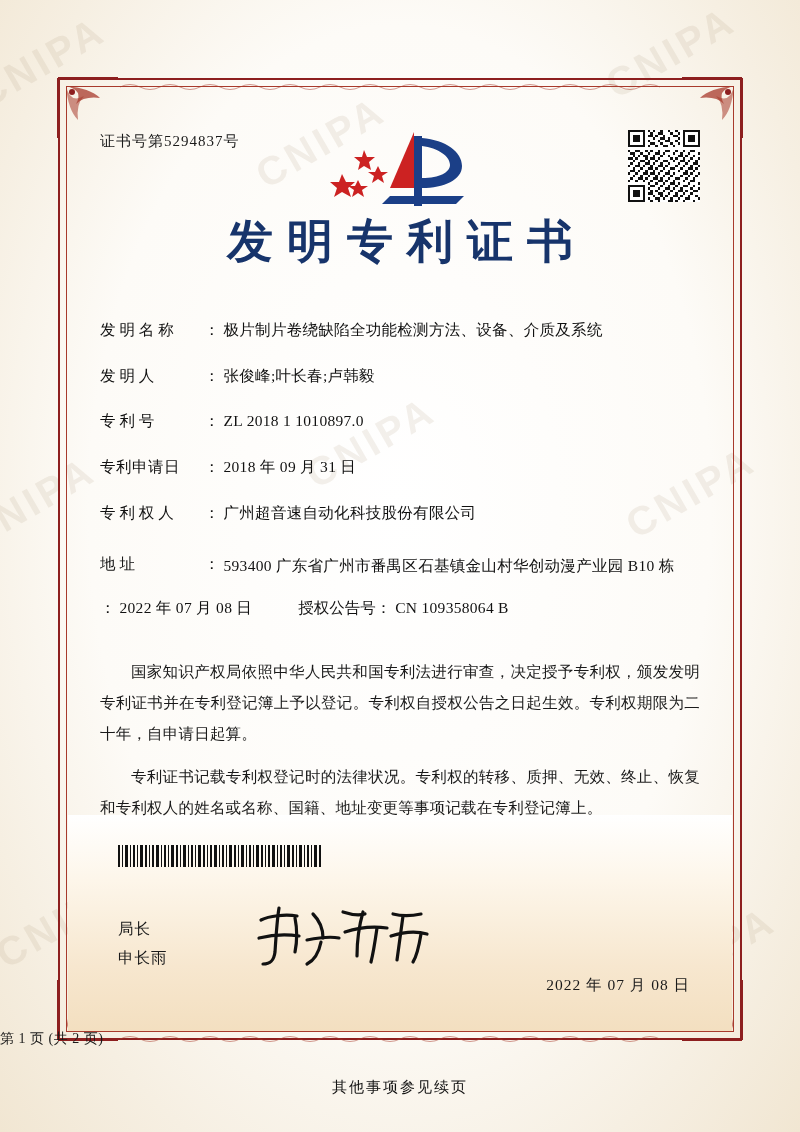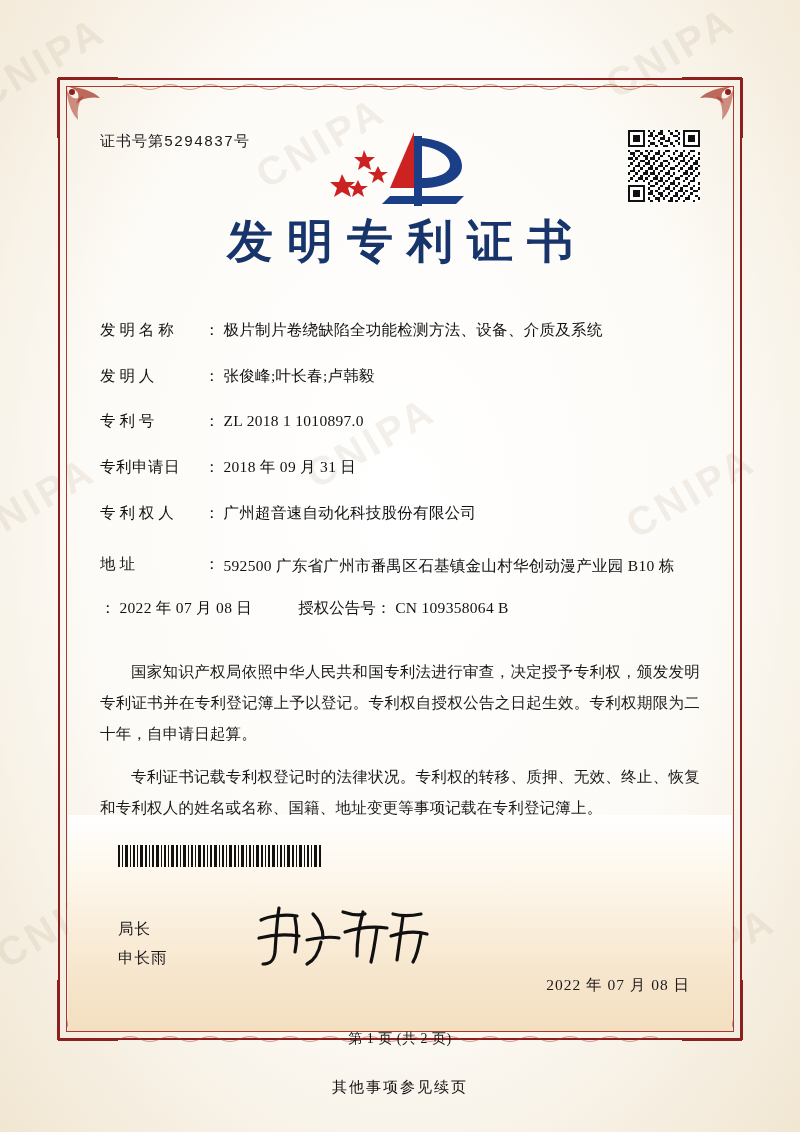--- a/index.html
+++ b/index.html
@@ -74,21 +74,20 @@
   .content {
     position: absolute;
     left: 100px; top: 120px; right: 100px;
   }
 
   .cert-no {
     font-size: 15px;
     letter-spacing: 1px;
     color: #1a1a1a;
     margin-top: 12px;
-    font-family: Liberation Mono, monospace;
   }
 
   .qr {
     position: absolute;
     right: 0px; top: 10px;
     width: 72px; height: 72px;
   }
 
   .emblem {
     position: absolute;
@@ -192,21 +191,20 @@
     right: 110px;
     top: 975px;
     font-size: 15.5px;
     letter-spacing: 1px;
   }
 
   .page-num {
     position: absolute;
     left: 0; right: 0;
     top: 1030px;
-    text-align: center;
     font-size: 14px;
     letter-spacing: .5px;
   }
 
   .footnote {
     position: absolute;
     left: 0; right: 0;
     top: 1078px;
     text-align: center;
     font-size: 15px;
@@ -558,21 +556,21 @@
 
       <div class="frow">
         <span class="flabel">专 利 权 人</span>
         <span class="fcolon">：</span>
         <span class="fval">广州超音速自动化科技股份有限公司</span>
       </div>
 
       <div class="frow tall">
         <span class="flabel" style="padding-top:16px;">地 址</span>
         <span class="fcolon" style="padding-top:16px;">：</span>
-        <span class="fval two-line">592500 广东省广州市番禺区石基镇金山村华创动漫产业园 B10 栋</span>
+        <span class="fval two-line">593400 广东省广州市番禺区石基镇金山村华创动漫产业园 B10 栋</span>
       </div>
 
       <div class="frow">
         <span class="fcolon">：</span>
         <span class="fval" style="flex:0 0 auto;">2022 年 07 月 08 日</span>
         <span class="inline-label">授权公告号</span>
         <span class="fcolon">：</span>
         <span class="fval">CN 109358064 B</span>
       </div>
 

